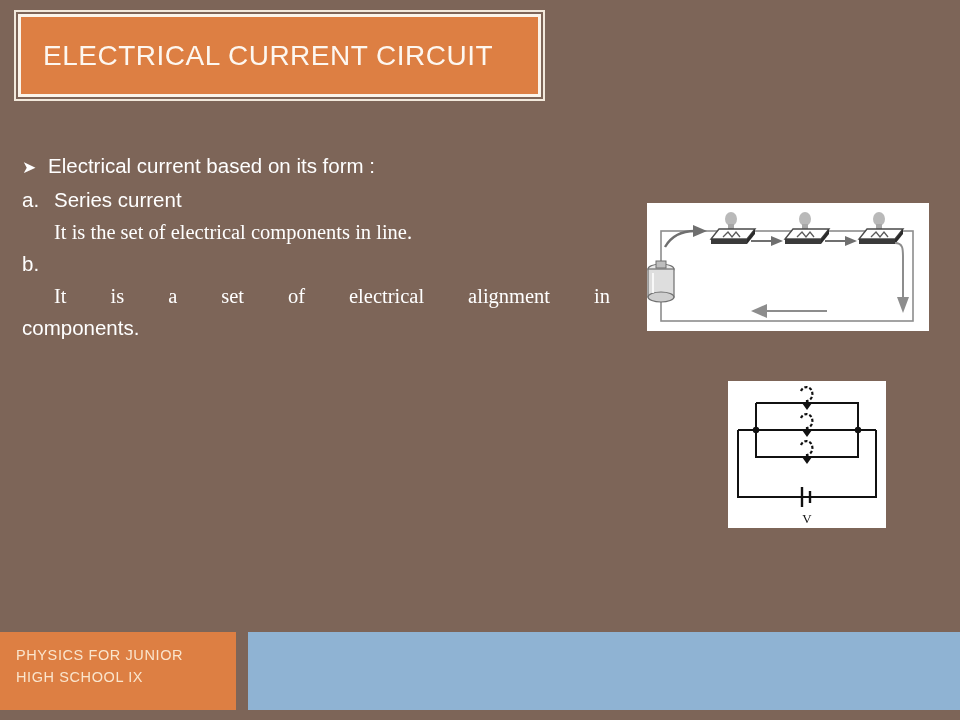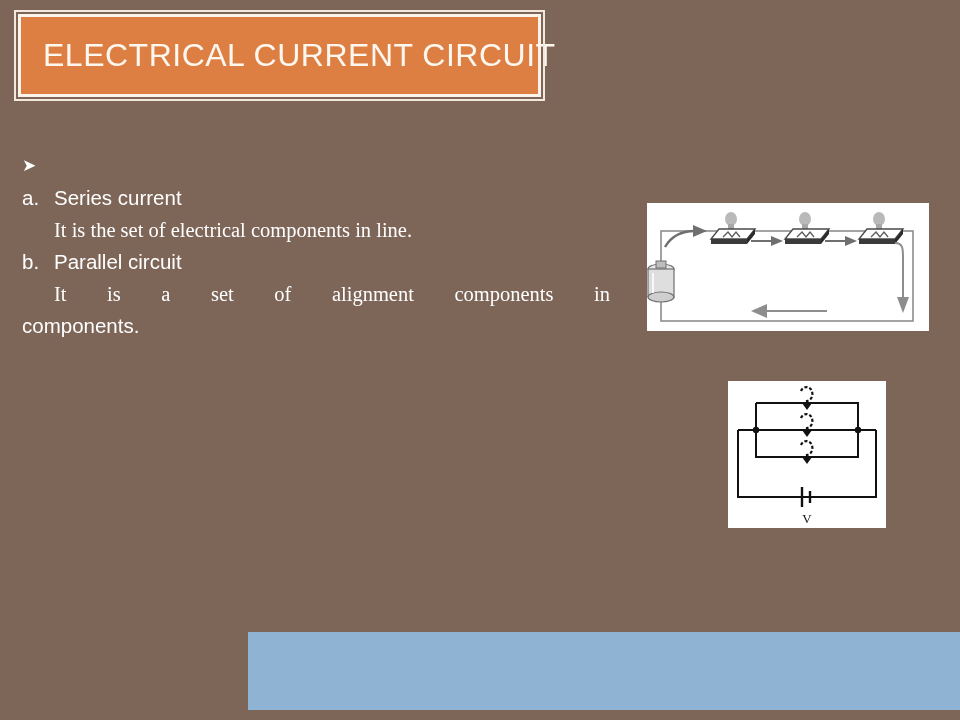--- a/index.html
+++ b/index.html
@@ -30,21 +30,21 @@
     background: #dd7f43;
     border: 3px solid #fbf4ea;
     outline: 2px solid #f2e9dc;
     outline-offset: 2px;
     box-sizing: border-box;
     display: flex;
     align-items: center;
   }
   .title-text {
     color: #fdf7f0;
-    font-size: 32px;
+    font-size: 28px;
     letter-spacing: 0.5px;
     padding-left: 22px;
     font-weight: 400;
     white-space: nowrap;
   }
 
   
   .body-block {
     position: absolute;
     left: 22px;
@@ -140,35 +140,35 @@
 <div class="slide">
 
   <div class="title-box">
     <span class="title-text">ELECTRICAL CURRENT CIRCUIT</span>
   </div>
 
   <div class="body-block">
 
     <div class="bullet-row">
       <span class="arrow-bullet">➤</span>
+      <span class="line">Electrical current based on its form :</span>
     </div>
 
     <div class="bullet-row">
       <span class="marker">a.</span>
       <span class="line">Series current</span>
     </div>
 
     <div class="line just just-last">It is the set of electrical components in line.</div>
 
     <div class="bullet-row">
       <span class="marker">b.</span>
-      <span class="line">Parallel circuit</span>
     </div>
 
-    <div class="line just">It is a set of alignment components in</div>
+    <div class="line just">It is a set of electrical alignment in</div>
     <div class="line indent-0">components.</div>
 
   </div>
 
   <div class="fig fig-series">
     <svg viewBox="0 0 282 128" xmlns="http://www.w3.org/2000/svg">
 
       <rect x="14" y="28" width="252" height="90" fill="none" stroke="#8d8d8d" stroke-width="1.6"></rect>
 
       <g>
@@ -259,15 +259,19 @@
       </g>
 
       <g stroke="#111111" stroke-width="2.4">
         <line x1="74" y1="106" x2="74" y2="126"></line>
         <line x1="82" y1="110" x2="82" y2="122"></line>
       </g>
       <text x="79" y="142" font-family="Liberation Serif, serif" font-size="13" text-anchor="middle" fill="#111111">V</text>
     </svg>
   </div>
 
+  <div class="footer-tag">
+    <span class="footer-line">PHYSICS FOR JUNIOR</span>
+    <span class="footer-line">HIGH SCHOOL IX</span>
+  </div>
   <div class="footer-bar"></div>
 
 </div>
 
 </body></html>

